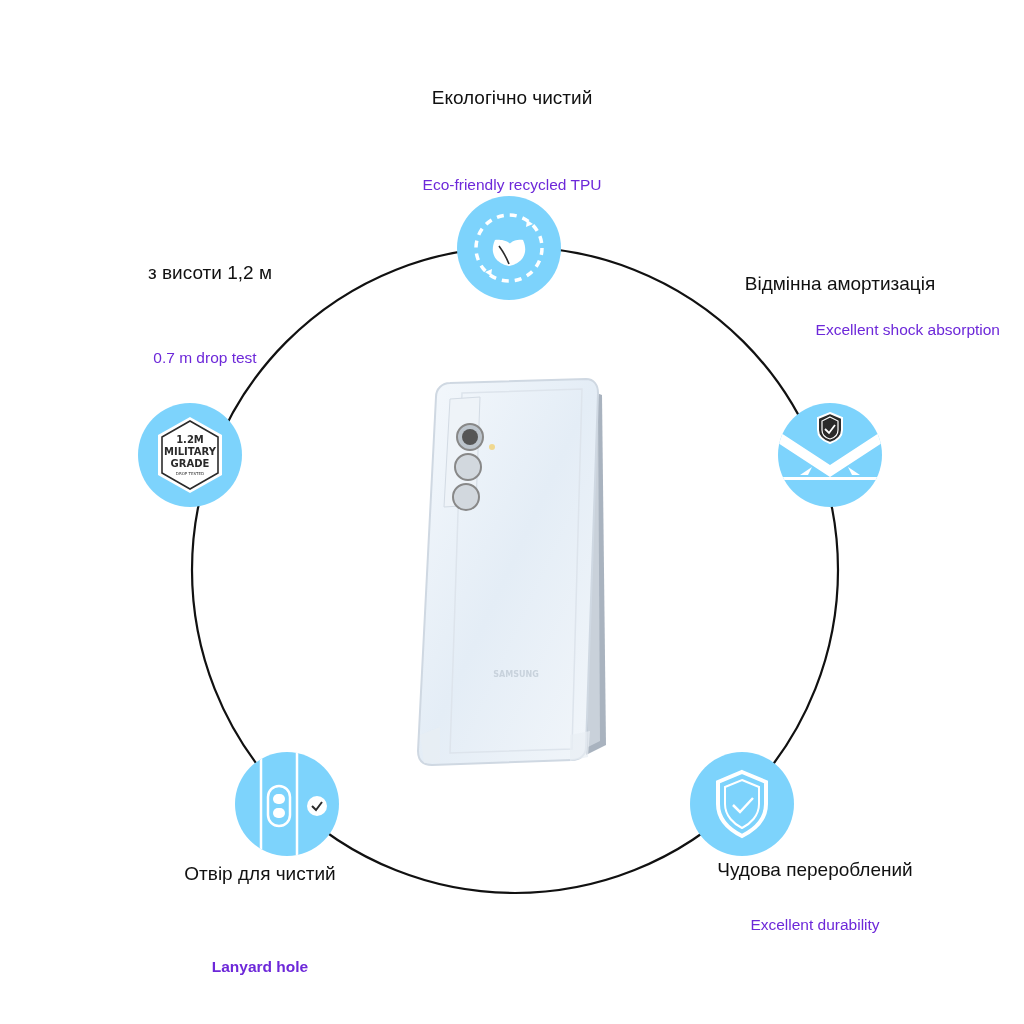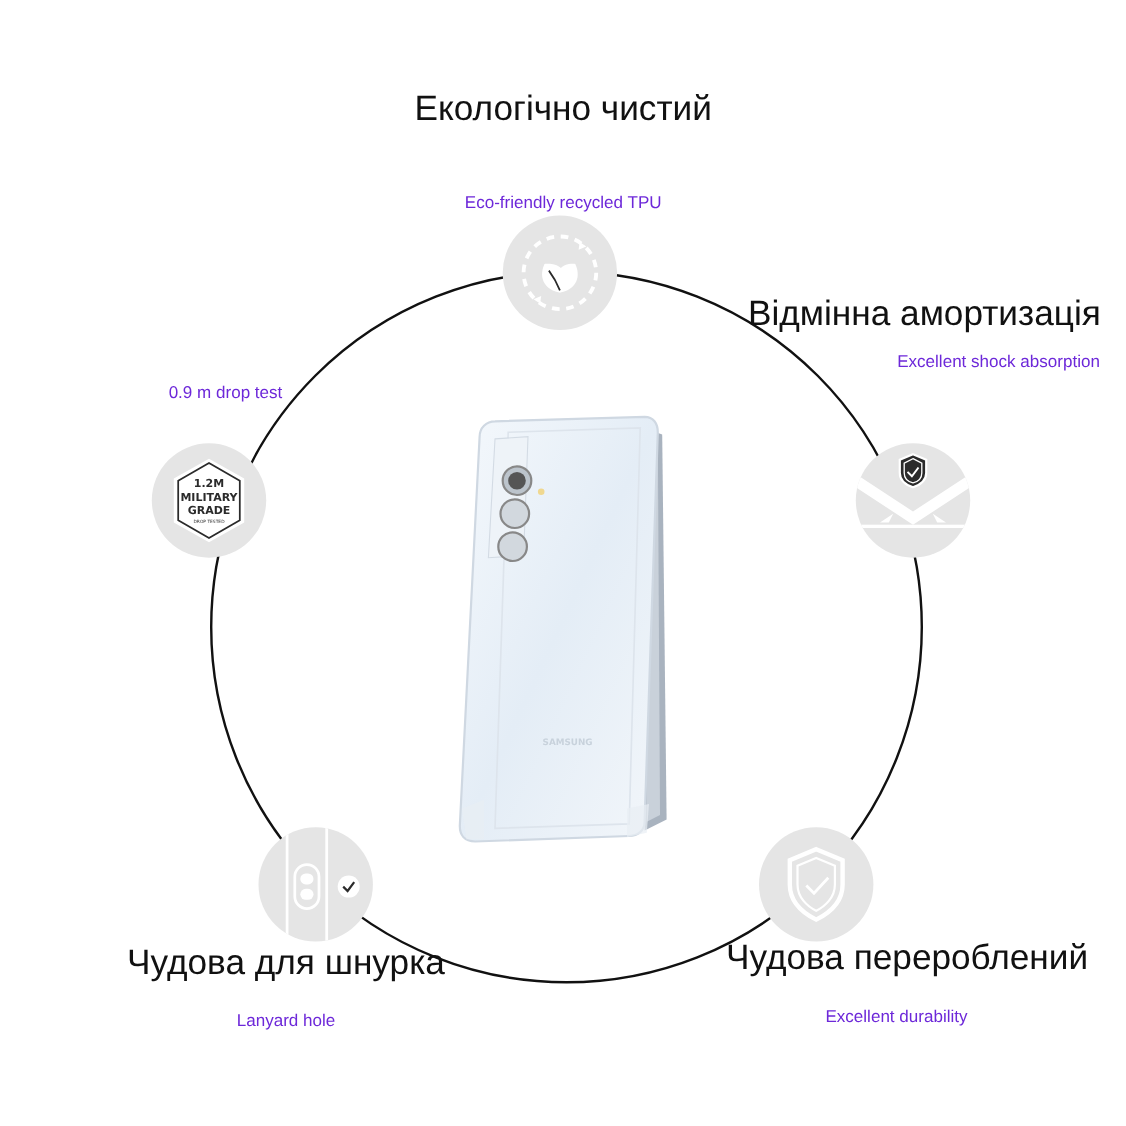--- a/index.html
+++ b/index.html
@@ -1,21 +1,21 @@
 <!DOCTYPE html>
 <html><head>
 <meta charset="utf-8">
 <style>
   html, body { margin: 0; padding: 0; background: #ffffff; }
   body { width: 1024px; height: 1024px; position: relative; overflow: hidden;
          font-family: "Liberation Sans", sans-serif; color: #111; }
   .ring { position: absolute; left: 0; top: 0; width: 1024px; height: 1024px; }
-  .title { position: absolute; font-size: 32px; line-height: 32px; text-align: center; color: #111; white-space: nowrap; }
+  .title { position: absolute; font-size: 19px; line-height: 32px; text-align: center; color: #111; white-space: nowrap; }
   .sub { position: absolute; font-size: 15.5px; line-height: 20px; text-align: center; color: #6d28d9; white-space: nowrap; }
-  .badge { position: absolute; width: 104px; height: 104px; border-radius: 50%; background: #e5e5e5; overflow: hidden; }
+  .badge { position: absolute; width: 104px; height: 104px; border-radius: 50%; background: #7dd3fc; overflow: hidden; }
   .badge svg { width: 104px; height: 104px; display: block; }
   .phone { position: absolute; left: 410px; top: 375px; width: 210px; height: 400px; }
 </style>
 </head>
 <body>
 
 <svg class="ring" viewBox="0 0 1024 1024">
   <circle cx="515" cy="570" r="323" fill="none" stroke="#111" stroke-width="2.2"></circle>
 </svg>
 
@@ -28,22 +28,23 @@
     <circle cx="52" cy="52" r="33" fill="none" stroke="#fff" stroke-width="3.5" stroke-dasharray="7 6"></circle>
     <path d="M70 24 l6 4 -7 3 z" fill="#fff"></path>
     <path d="M34 80 l-6 -4 7 -3 z" fill="#fff"></path>
     <path d="M38 44 C38 44 52 42 56 52 C60 62 52 70 52 70 C52 70 38 68 36 56 C35 50 38 44 38 44 Z" fill="#fff"></path>
     <path d="M66 44 C66 44 54 42 50 52 C46 62 52 70 52 70 C52 70 66 68 68 56 C69 50 66 44 66 44 Z" fill="#fff"></path>
     <path d="M42 50 Q48 58 52 68" fill="none" stroke="#2b2b2b" stroke-width="1.6"></path>
   </svg>
 </div>
 
 <div class="title" style="left:20px; top:257px; width:380px;">
+  <div>з висоти 1,2 м</div>
 </div>
-<div class="sub" style="left:130px; top:348px; width:150px;">0.9 m drop test</div>
+<div class="sub" style="left:130px; top:348px; width:150px;">0.7 m drop test</div>
 <div class="badge" style="left:138px; top:403px;">
   <svg viewBox="0 0 104 104">
     <polygon points="52,14 84,32 84,72 52,90 20,72 20,32" fill="#fff"></polygon>
     <polygon points="52,18 80,34 80,70 52,86 24,70 24,34" fill="none" stroke="#2b2b2b" stroke-width="1.6"></polygon>
     <text x="52" y="40" text-anchor="middle" font-family="DejaVu Sans, sans-serif" font-weight="bold" font-size="10" fill="#2b2b2b">1.2M</text>
     <text x="52" y="52" text-anchor="middle" font-family="DejaVu Sans, sans-serif" font-weight="bold" font-size="10" fill="#2b2b2b">MILITARY</text>
     <text x="52" y="64" text-anchor="middle" font-family="DejaVu Sans, sans-serif" font-weight="bold" font-size="10" fill="#2b2b2b">GRADE</text>
     <text x="52" y="72" text-anchor="middle" font-family="DejaVu Sans, sans-serif" font-size="4" fill="#2b2b2b">DROP TESTED</text>
   </svg>
 </div>
@@ -66,22 +67,22 @@
   <svg viewBox="0 0 104 104">
     <line x1="26" y1="0" x2="26" y2="104" stroke="#fff" stroke-width="2.5"></line>
     <line x1="62" y1="0" x2="62" y2="104" stroke="#fff" stroke-width="2.5"></line>
     <rect x="33" y="34" width="22" height="40" rx="11" fill="none" stroke="#fff" stroke-width="2.5"></rect>
     <rect x="38" y="42" width="12" height="10" rx="5" fill="#fff"></rect>
     <rect x="38" y="56" width="12" height="10" rx="5" fill="#fff"></rect>
     <circle cx="82" cy="54" r="10" fill="#fff"></circle>
     <path d="M77 54 L81 58 L87 50" fill="none" stroke="#2b2b2b" stroke-width="2"></path>
   </svg>
 </div>
-<div class="title" style="left:110px; top:858px; width:300px;">Чудова для шнурка</div>
-<div class="sub" style="left:160px; top:919px; width:200px;">Lanyard hole</div>
+<div class="title" style="left:110px; top:858px; width:300px;">Отвір для чистий</div>
+<div class="sub" style="left:160px; top:957px; width:200px;font-weight:bold;">Lanyard hole</div>
 
 <div class="badge" style="left:690px; top:752px;">
   <svg viewBox="0 0 104 104">
     <path d="M52 20 L76 30 L76 52 C76 68 64 78 52 84 C40 78 28 68 28 52 L28 30 Z" fill="none" stroke="#fff" stroke-width="4"></path>
     <path d="M52 28 L69 35 L69 52 C69 64 60 72 52 76 C44 72 35 64 35 52 L35 35 Z" fill="none" stroke="#fff" stroke-width="2"></path>
     <path d="M43 53 L50 60 L63 46" fill="none" stroke="#fff" stroke-width="2.5"></path>
   </svg>
 </div>
 <div class="title" style="left:660px; top:854px; width:310px;">Чудова перероблений</div>
 <div class="sub" style="left:715px; top:915px; width:200px;">Excellent durability</div>

